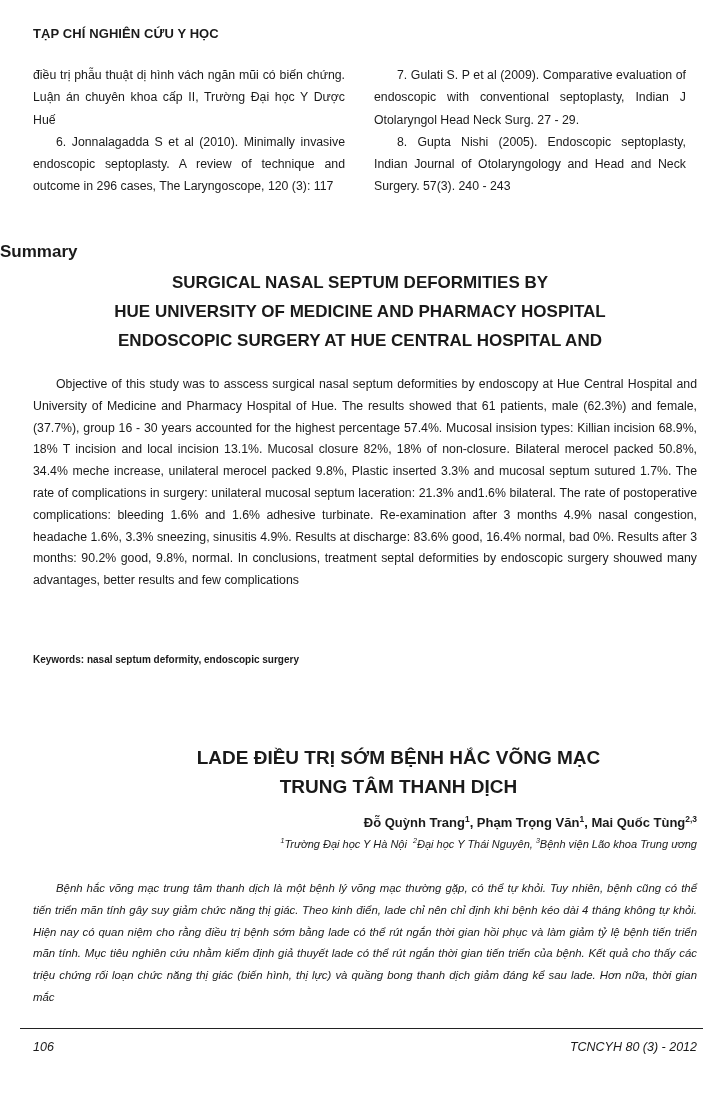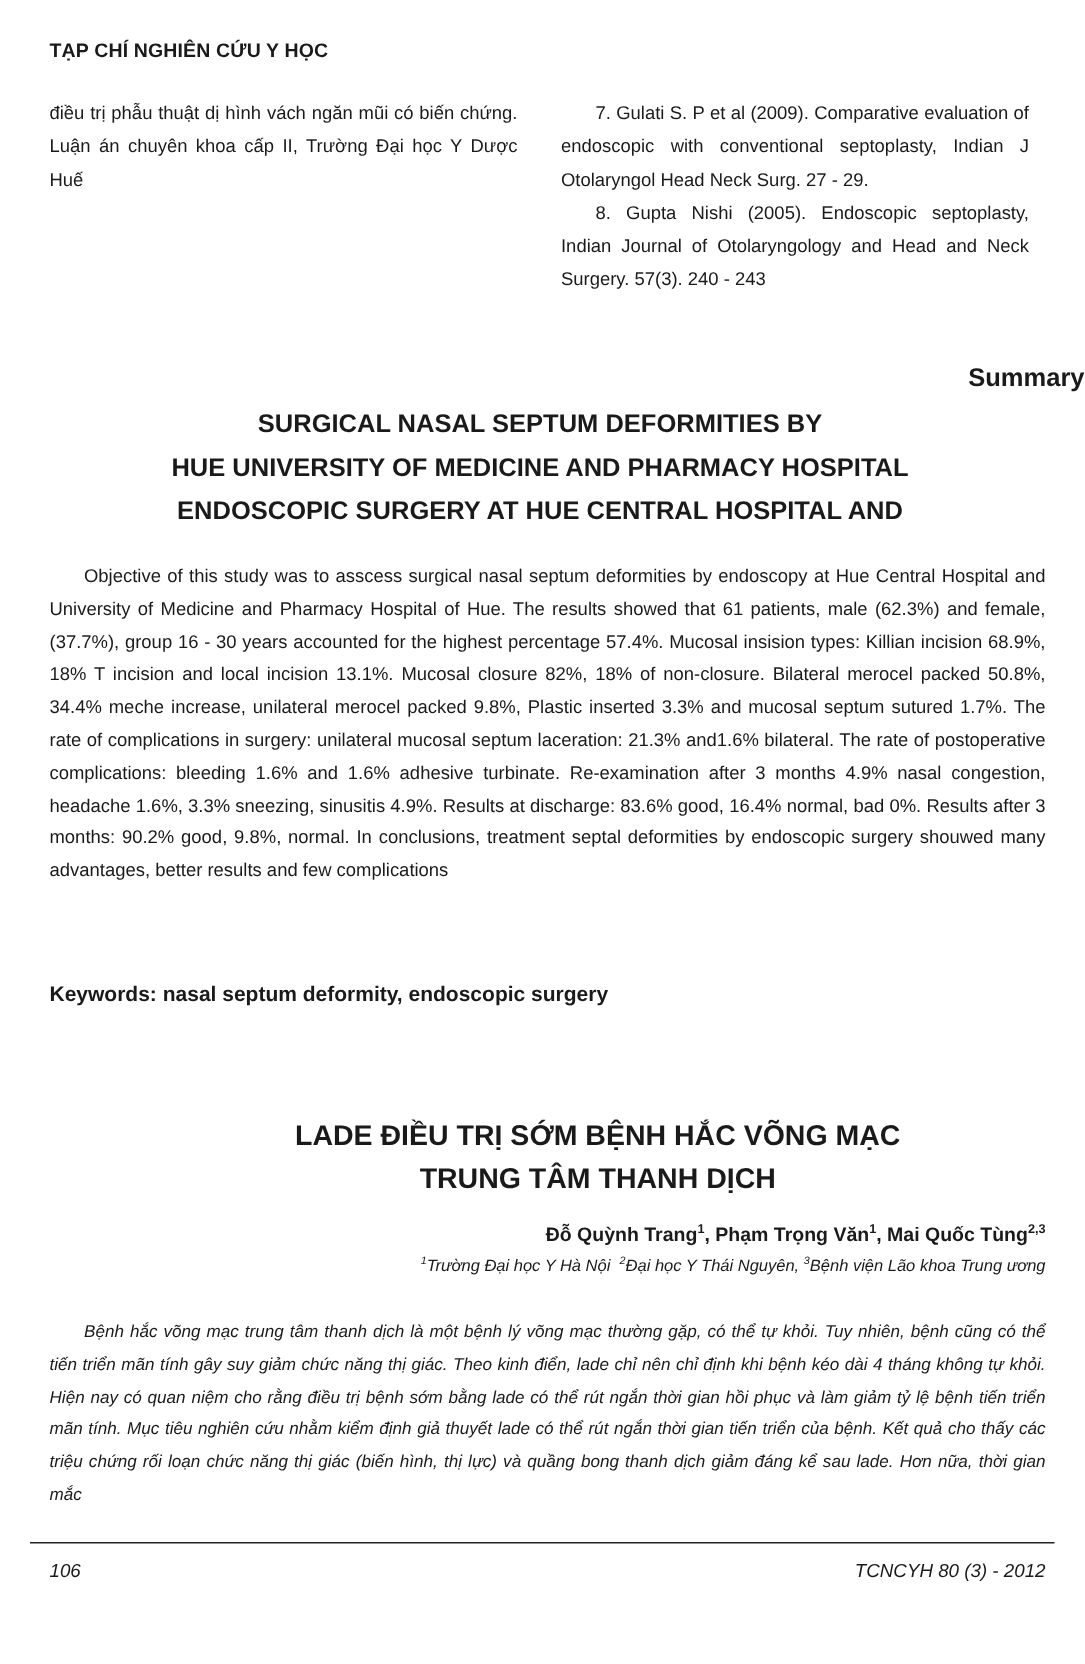--- a/index.html
+++ b/index.html
@@ -5,40 +5,41 @@
   html, body { margin: 0; padding: 0; background: #ffffff; }
   body { width: 723px; height: 1109px; position: relative; overflow: hidden;
          font-family: "Liberation Sans", sans-serif; color: #1a1a1a; }
   .running-head { position: absolute; left: 33px; top: 26px; font-size: 13px; font-weight: bold; letter-spacing: 0.1px; }
   .col { position: absolute; top: 64px; width: 312px; font-size: 12.3px; line-height: 22.3px; text-align: justify; }
   .col-left { left: 33px; }
   .col-right { left: 374px; }
   .ref { margin: 0; text-indent: 23px; }
   .ref.cont { text-indent: 0; }
   .ref b { font-weight: normal; }
-  .summary-title { position: absolute; left: 0; width: 723px; top: 242px; text-align: right; font-size: 17px; font-weight: bold; }
+  .summary-title { position: absolute; left: 0; width: 723px; top: 242px; text-align: left; font-size: 17px; font-weight: bold; }
   .en-title { position: absolute; left: 0; width: 720px; top: 268px; text-align: center; font-size: 17px; font-weight: bold; line-height: 29px; }
   .abstract { position: absolute; left: 33px; width: 664px; top: 374px; font-size: 12.3px; line-height: 21.8px; text-align: justify; text-indent: 23px; margin: 0; }
-  .keywords { position: absolute; left: 33px; top: 654px; font-size: 14px; font-weight: bold; }
+  .keywords { position: absolute; left: 33px; top: 654px; font-size: 10px; font-weight: bold; }
   .vn-title { position: absolute; left: 0; width: 723px; top: 743px; text-align: center; font-size: 19px; font-weight: bold; line-height: 29px; padding-left: 37px; }
   .authors { position: absolute; right: 26px; top: 815px; font-size: 13px; font-weight: bold; text-align: right; }
   .affil { position: absolute; right: 26px; top: 838px; font-size: 11px; font-style: italic; text-align: center; }
   sup { font-size: 0.65em; vertical-align: super; line-height: 0; }
   .vn-abstract { position: absolute; left: 33px; width: 664px; top: 878px; font-size: 11.4px; font-style: italic; line-height: 21.8px; text-align: justify; text-indent: 23px; margin: 0; }
   .footer-rule { position: absolute; left: 20px; top: 1028px; width: 683px; height: 1px; background: #222; }
   .page-number { position: absolute; left: 33px; top: 1040px; font-size: 12.5px; font-style: italic; }
   .journal-ref { position: absolute; right: 26px; top: 1040px; font-size: 12.5px; font-style: italic; }
 </style>
 </head>
 <body>
 
 <div class="running-head">TẠP CHÍ NGHIÊN CỨU Y HỌC</div>
 
 <div class="col col-left">
   <p class="ref cont">điều trị phẫu thuật dị hình vách ngăn mũi có biến chứng. Luận án chuyên khoa cấp II, Trường Đại học Y Dược Huế</p>
+  <p class="ref"><b>6. Jonnalagadda S et al (2010).</b><span> Minimally invasive endoscopic septoplasty. A review of technique and outcome in 296 cases, The Laryngoscope, 120 (3): 117</span></p>
 </div>
 
 <div class="col col-right">
   <p class="ref"><b>7. Gulati S. P et al (2009).</b><span> Comparative evaluation of endoscopic with conventional septoplasty, Indian J Otolaryngol Head Neck Surg. 27 - 29.</span></p>
   <p class="ref"><b>8. Gupta Nishi (2005).</b><span> Endoscopic septoplasty, Indian Journal of Otolaryngology and Head and Neck Surgery. 57(3). 240 - 243</span></p>
 </div>
 
 <div class="summary-title">Summary</div>
 <div class="en-title">
   <div>SURGICAL NASAL SEPTUM DEFORMITIES BY</div>

